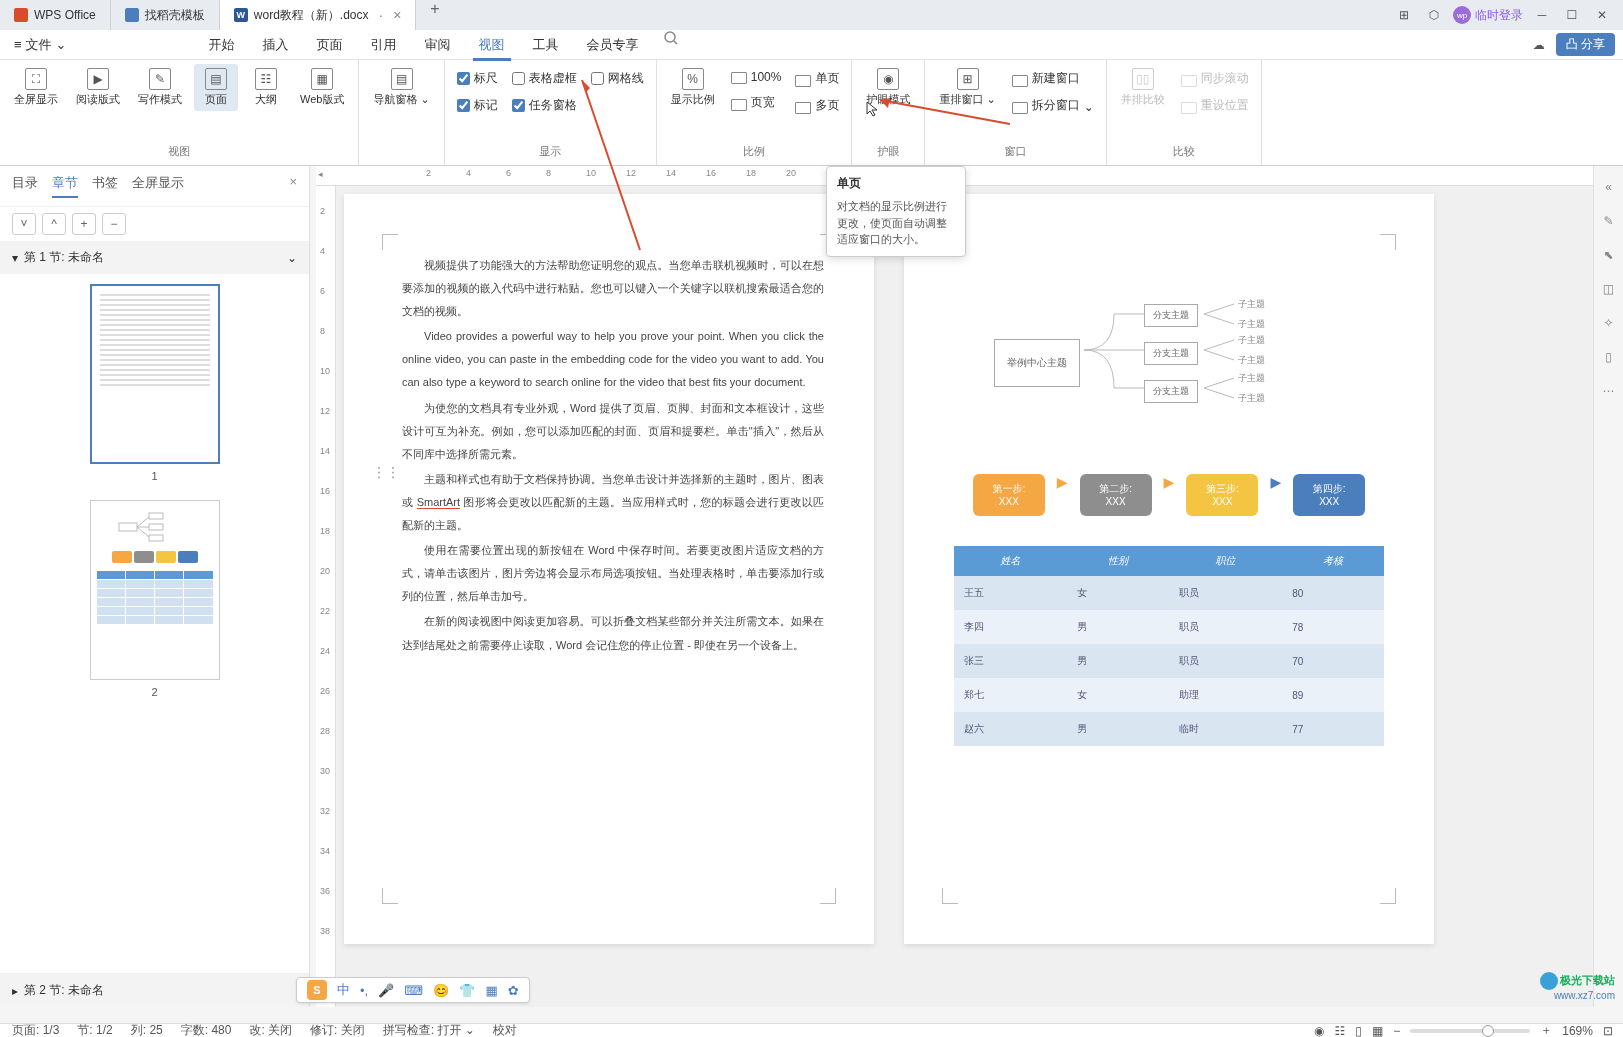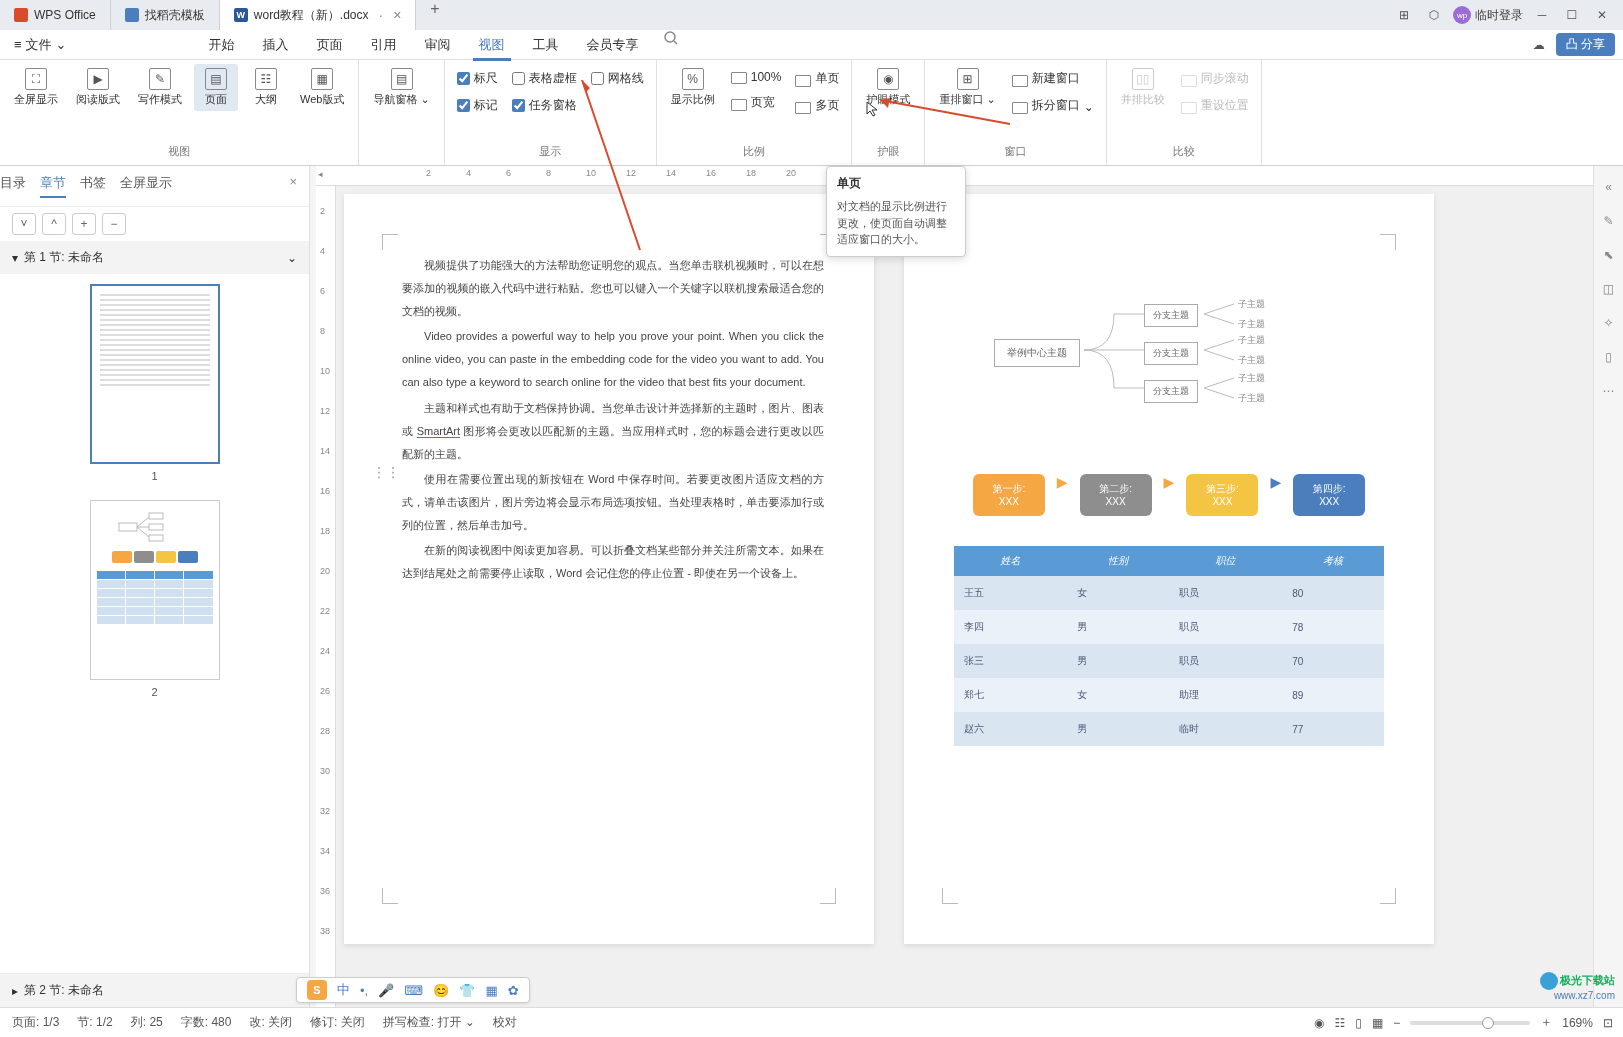--- a/index.html
+++ b/index.html
@@ -12,21 +12,21 @@
 .app-tab.active { background: #fff; }
 .app-tab .wps-ico { width: 14px; height: 14px; background: #d94b2f; border-radius: 2px; }
 .app-tab .doc-ico { width: 14px; height: 14px; background: #4a7ebd; border-radius: 2px; }
 .app-tab .w-ico { width: 14px; height: 14px; background: #2b5797; color: #fff; font-size: 9px; display: flex; align-items: center; justify-content: center; border-radius: 2px; font-weight: bold; }
 .tab-close { color: #888; font-size: 14px; margin-left: 4px; }
 .tab-add { padding: 0 14px; color: #666; font-size: 16px; cursor: pointer; }
 .win-controls { position: absolute; right: 0; display: flex; gap: 8px; align-items: center; height: 30px; padding-right: 10px; }
 .win-btn { width: 22px; height: 22px; display: flex; align-items: center; justify-content: center; color: #555; cursor: pointer; border-radius: 3px; }
 .user-pill { display: flex; align-items: center; gap: 4px; }
 .user-av { width: 18px; height: 18px; background: #9b6dd7; border-radius: 50%; color: #fff; font-size: 8px; display: flex; align-items: center; justify-content: center; }
-.user-name { font-size: 12px; color: #404040; }
+.user-name { font-size: 12px; color: #8b5cf6; }
 
 
 .menubar { height: 30px; background: #fff; border-bottom: 1px solid #e0e0e0; display: flex; align-items: center; padding-left: 6px; position: relative; }
 .menu-file { display: flex; align-items: center; gap: 4px; padding: 0 8px; font-size: 13px; color: #333; cursor: pointer; }
 .menu-tabs { display: flex; margin-left: 120px; }
 .menu-tab { padding: 0 14px; height: 30px; display: flex; align-items: center; font-size: 13px; color: #333; cursor: pointer; position: relative; }
 .menu-tab.active { color: #4a7ebd; }
 .menu-tab.active::after { content: ''; position: absolute; bottom: -1px; left: 8px; right: 8px; height: 3px; background: #4a7ebd; }
 .menu-search { margin-left: 10px; color: #888; cursor: pointer; }
 .menu-right { position: absolute; right: 8px; display: flex; align-items: center; gap: 6px; }
@@ -51,21 +51,21 @@
 
 .tooltip { position: absolute; left: 826px; top: 166px; width: 140px; background: #fff; border: 1px solid #ccc; border-radius: 4px; padding: 8px 10px; box-shadow: 0 2px 8px rgba(0,0,0,0.15); z-index: 100; }
 .tooltip-title { font-weight: bold; font-size: 12px; margin-bottom: 6px; color: #333; }
 .tooltip-text { font-size: 11px; color: #555; line-height: 1.5; }
 
 
 .arrow { position: absolute; z-index: 99; }
 
 
 .sidebar { position: absolute; left: 0; top: 166px; width: 310px; bottom: 30px; background: #fff; border-right: 1px solid #e0e0e0; display: flex; flex-direction: column; }
-.sb-tabs { display: flex; gap: 14px; padding: 8px 0; border-bottom: 1px solid #eee; font-size: 13px; position: relative; }
+.sb-tabs { display: flex; gap: 14px; padding: 8px 12px; border-bottom: 1px solid #eee; font-size: 13px; position: relative; }
 .sb-tab { color: #555; cursor: pointer; padding-bottom: 4px; }
 .sb-tab.active { color: #4a7ebd; border-bottom: 2px solid #4a7ebd; }
 .sb-close { position: absolute; right: 12px; color: #888; cursor: pointer; }
 .sb-tools { display: flex; gap: 6px; padding: 6px 12px; }
 .sb-tool { width: 24px; height: 22px; border: 1px solid #ccc; border-radius: 3px; display: flex; align-items: center; justify-content: center; cursor: pointer; color: #666; font-size: 12px; }
 .sb-section { padding: 8px 12px; font-size: 12px; color: #333; display: flex; align-items: center; gap: 6px; cursor: pointer; background: #f3f3f3; }
 .sb-thumbs { flex: 1; overflow-y: auto; padding: 10px; }
 .thumb-wrap { margin-bottom: 18px; text-align: center; }
 .thumb { width: 130px; height: 180px; background: #fff; border: 2px solid #4a7ebd; margin: 0 auto 6px; position: relative; padding: 8px; }
 .thumb-lines { display: flex; flex-direction: column; gap: 3px; }
@@ -94,37 +94,37 @@
 .pc-tr { top: 40px; right: 38px; border-left: none; border-bottom: none; }
 .pc-bl { bottom: 40px; left: 38px; border-right: none; border-top: none; }
 .pc-br { bottom: 40px; right: 38px; border-left: none; border-top: none; }
 .doc-text { font-size: 11px; line-height: 2.1; color: #444; text-align: justify; margin-left: 8px; }
 .doc-text p { text-indent: 2em; margin-bottom: 2px; }
 .handle { position: absolute; left: 28px; top: 270px; color: #999; cursor: move; font-size: 14px; }
 .smartart { color: #444; border-bottom: 1.5px solid #d94b2f; }
 
 
 .mindmap { margin: 20px 0 40px; position: relative; height: 160px; }
-.mm-center { position: absolute; left: 40px; top: 65px; border: 1px solid #aaa; padding: 6px 12px; font-size: 10px; color: #666; background: #fff; }
+.mm-center { position: absolute; left: 40px; top: 65px; border: 1px solid #aaa; padding: 16px 12px; font-size: 10px; color: #666; background: #fff; }
 .mm-branch { position: absolute; border: 1px solid #aaa; padding: 4px 8px; font-size: 9px; color: #666; background: #fff; }
 .mm-leaf { position: absolute; font-size: 9px; color: #888; }
 .steps { display: flex; gap: 12px; justify-content: center; margin-bottom: 30px; align-items: flex-start; }
 .step { width: 72px; height: 42px; border-radius: 6px; color: #fff; font-size: 10px; display: flex; flex-direction: column; align-items: center; justify-content: center; line-height: 1.3; }
 .step-arr { color: #f4a742; font-size: 14px; }
 .tbl { width: 100%; border-collapse: collapse; font-size: 10px; }
 .tbl th { background: #5a9bd5; color: #fff; padding: 8px; font-weight: normal; font-style: italic; }
 .tbl td { background: #eaf1f8; color: #557; padding: 10px; text-align: left; }
 .tbl tr:nth-child(even) td { background: #d9e6f2; }
 
 
 .right-bar { position: absolute; right: 0; top: 166px; width: 30px; bottom: 30px; background: #f5f5f5; border-left: 1px solid #e0e0e0; display: flex; flex-direction: column; align-items: center; gap: 16px; padding-top: 12px; }
 .rb-ico { width: 18px; height: 18px; color: #888; cursor: pointer; display: flex; align-items: center; justify-content: center; }
 
 
-.statusbar { position: absolute; bottom: 0; left: 0; right: 0; height: 30px; background: #fff; border-top: 1px solid #ddd; display: flex; align-items: center; padding: 0 12px; font-size: 12px; color: #555; gap: 18px; }
+.statusbar { position: absolute; bottom: 0; left: 0; right: 0; height: 14px; background: #fff; border-top: 1px solid #ddd; display: flex; align-items: center; padding: 0 12px; font-size: 12px; color: #555; gap: 18px; }
 .sb-right { position: absolute; right: 10px; display: flex; align-items: center; gap: 10px; }
 .zoom-slider { width: 120px; height: 4px; background: #ddd; border-radius: 2px; position: relative; }
 .zoom-thumb { position: absolute; left: 72px; top: -4px; width: 12px; height: 12px; background: #fff; border: 1px solid #999; border-radius: 50%; }
 
 
 .ime-bar { position: absolute; left: 296px; bottom: 34px; height: 26px; background: #fff; border: 1px solid #ccc; border-radius: 4px; display: flex; align-items: center; gap: 10px; padding: 0 10px; box-shadow: 0 1px 3px rgba(0,0,0,0.1); }
 .ime-ico { width: 20px; height: 20px; background: #f4a742; border-radius: 4px; color: #fff; display: flex; align-items: center; justify-content: center; font-size: 11px; font-weight: bold; }
 .ime-item { color: #4a7ebd; cursor: pointer; font-size: 13px; }
 
 
@@ -532,20 +532,21 @@
 
     <div class="page">
       <div class="page-corner pc-tl"></div>
       <div class="page-corner pc-tr"></div>
       <div class="page-corner pc-bl"></div>
       <div class="page-corner pc-br"></div>
       <div class="handle">⋮⋮</div>
       <div class="doc-text">
         <p>视频提供了功能强大的方法帮助您证明您的观点。当您单击联机视频时，可以在想要添加的视频的嵌入代码中进行粘贴。您也可以键入一个关键字以联机搜索最适合您的文档的视频。</p>
         <p>Video provides a powerful way to help you prove your point. When you click the online video, you can paste in the embedding code for the video you want to add. You can also type a keyword to search online for the video that best fits your document.</p>
+        <p>为使您的文档具有专业外观，Word 提供了页眉、页脚、封面和文本框设计，这些设计可互为补充。例如，您可以添加匹配的封面、页眉和提要栏。单击"插入"，然后从不同库中选择所需元素。</p>
         <p><span>主题和样式也有助于文档保持协调。当您单击设计并选择新的主题时，图片、图表或 </span><span class="smartart">SmartArt</span><span> 图形将会更改以匹配新的主题。当应用样式时，您的标题会进行更改以匹配新的主题。</span></p>
         <p>使用在需要位置出现的新按钮在 Word 中保存时间。若要更改图片适应文档的方式，请单击该图片，图片旁边将会显示布局选项按钮。当处理表格时，单击要添加行或列的位置，然后单击加号。</p>
         <p>在新的阅读视图中阅读更加容易。可以折叠文档某些部分并关注所需文本。如果在达到结尾处之前需要停止读取，Word 会记住您的停止位置 - 即使在另一个设备上。</p>
       </div>
     </div>
 
     <div class="page">
       <div class="page-corner pc-tl"></div>
       <div class="page-corner pc-tr"></div>
       <div class="page-corner pc-bl"></div>

